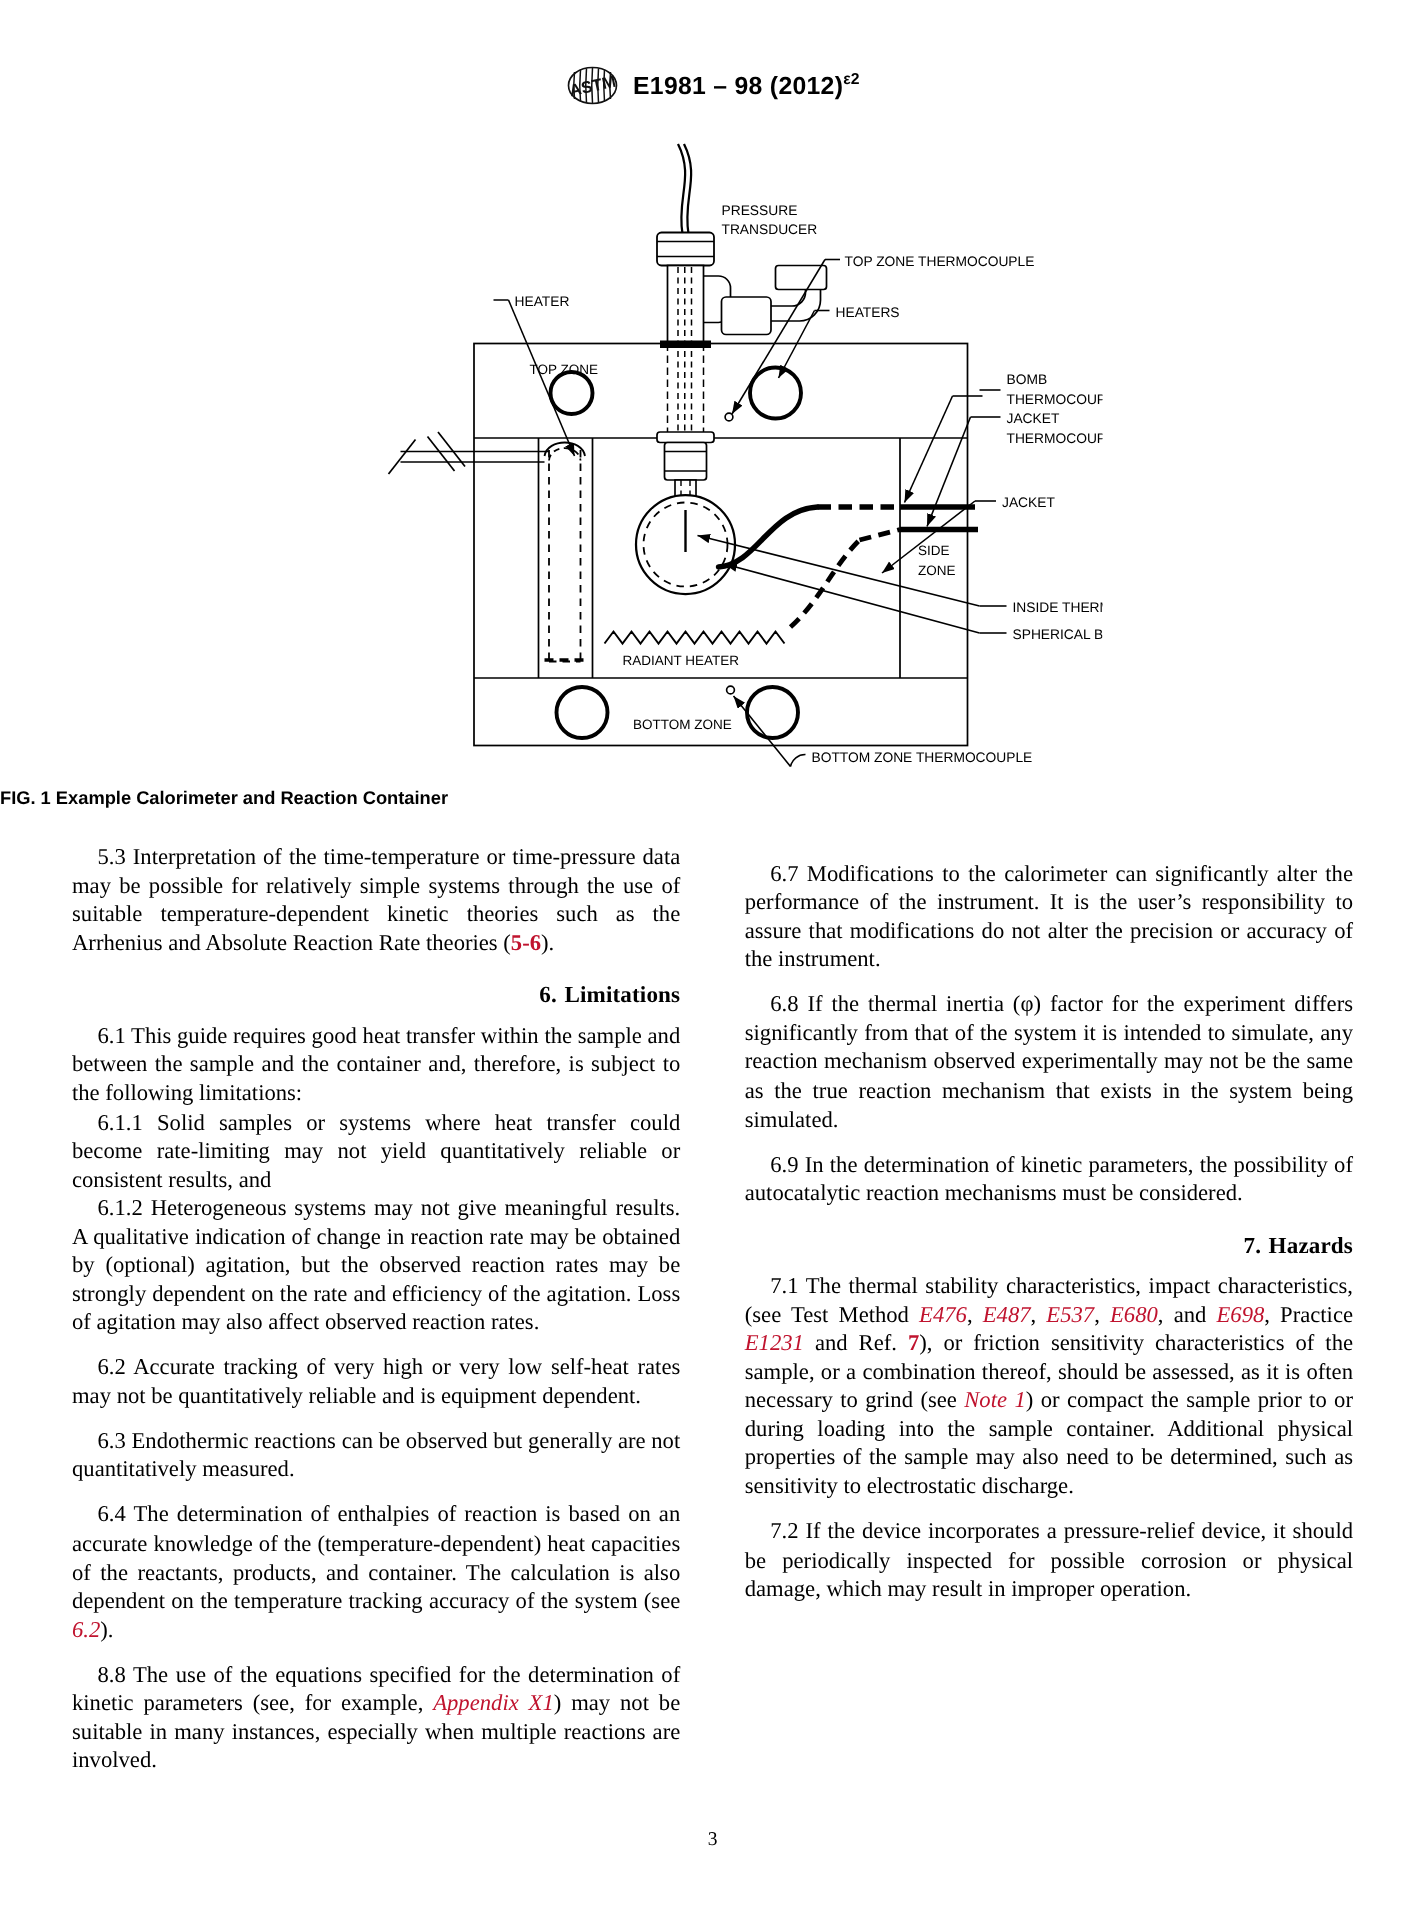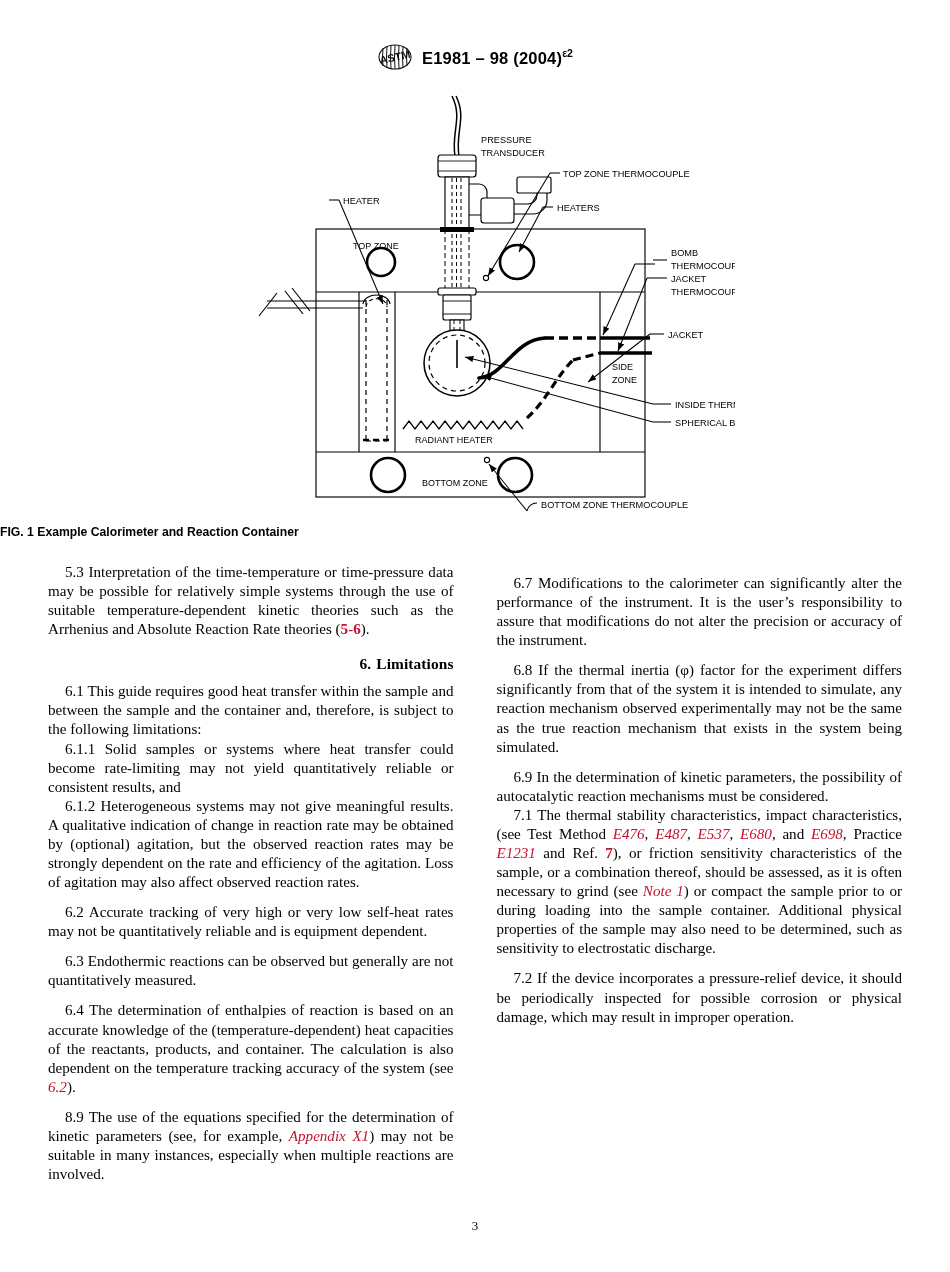--- a/index.html
+++ b/index.html
@@ -154,21 +154,21 @@
         <path d="M14 1.6 Q13 13 14 24.4"></path>
         <path d="M18 1.3 Q17 13 18 24.7"></path>
         <path d="M22 1.6 Q21 13 22 24.4"></path>
         <path d="M26 2.4 Q25 13 26 23.6"></path>
         <path d="M30 4 Q29 13 30 22"></path>
       </g>
       <text x="18" y="17" text-anchor="middle" font-family="Liberation Sans, sans-serif" font-size="11" font-weight="bold" fill="#111" transform="rotate(-12 18 13)">ASTM</text>
     </svg>
   </span>
   <span class="std-designation">
-    <span>E1981 – 98 (2004)</span><span class="eps">ε2</span>
+    <span>E1981 – 98 (2012)</span><span class="eps">ε2</span>
   </span>
 </div>
 
 <div class="figure-wrap">
 <svg width="480" height="430" viewBox="0 0 480 430" xmlns="http://www.w3.org/2000/svg">
   <defs>
     <marker id="arr" markerWidth="9" markerHeight="9" refX="8" refY="3" orient="auto" markerUnits="strokeWidth">
       <path d="M0,0 L8,3 L0,6 z" fill="#000"></path>
     </marker>
   </defs>
@@ -367,30 +367,31 @@
     <h2 class="sec-head"><span class="numdot">6.</span><span>Limitations</span></h2>
 
     <p class="para nogap">6.1  This guide requires good heat transfer within the sample and between the sample and the container and, therefore, is subject to the following limitations:</p>
     <p class="para nogap">6.1.1 Solid samples or systems where heat transfer could become rate-limiting may not yield quantitatively reliable or consistent results, and</p>
     <p class="para nogap">6.1.2 Heterogeneous systems may not give meaningful results. A qualitative indication of change in reaction rate may be obtained by (optional) agitation, but the observed reaction rates may be strongly dependent on the rate and efficiency of the agitation. Loss of agitation may also affect observed reaction rates.</p>
     <p class="para gap">6.2  Accurate tracking of very high or very low self-heat rates may not be quantitatively reliable and is equipment dependent.</p>
     <p class="para gap">6.3  Endothermic reactions can be observed but generally are not quantitatively measured.</p>
 
     <p class="para gap"><span>6.4  The determination of enthalpies of reaction is based on an accurate knowledge of the (temperature-dependent) heat capacities of the reactants, products, and container. The calculation is also dependent on the temperature tracking accuracy of the system (see </span><span class="ref">6.2</span><span>).</span></p>
 
-    <p class="para gap"><span>8.9  The use of the equations specified for the determination of kinetic parameters (see, for example, </span><span class="ref">Appendix X1</span><span>) may not be suitable in many instances, especially when multiple reactions are involved.</span></p>
+    <p class="para gap"><span>8.8  The use of the equations specified for the determination of kinetic parameters (see, for example, </span><span class="ref">Appendix X1</span><span>) may not be suitable in many instances, especially when multiple reactions are involved.</span></p>
 
   </div>
 
   <div class="col">
 
     <p class="para gap">6.7  Modifications to the calorimeter can significantly alter the performance of the instrument. It is the user’s responsibility to assure that modifications do not alter the precision or accuracy of the instrument.</p>
     <p class="para gap">6.8  If the thermal inertia (φ) factor for the experiment differs significantly from that of the system it is intended to simulate, any reaction mechanism observed experimentally may not be the same as the true reaction mechanism that exists in the system being simulated.</p>
     <p class="para gap">6.9  In the determination of kinetic parameters, the possibility of autocatalytic reaction mechanisms must be considered.</p>
 
+    <h2 class="sec-head"><span class="numdot">7.</span><span>Hazards</span></h2>
 
     <p class="para nogap"><span>7.1 The thermal stability characteristics, impact characteristics, (see Test Method </span><span class="ref">E476</span><span>, </span><span class="ref">E487</span><span>, </span><span class="ref">E537</span><span>, </span><span class="ref">E680</span><span>, and </span><span class="ref">E698</span><span>, Practice </span><span class="ref">E1231</span><span> and Ref. </span><span class="refbold">7</span><span>), or friction sensitivity characteristics of the sample, or a combination thereof, should be assessed, as it is often necessary to grind (see </span><span class="ref">Note 1</span><span>) or compact the sample prior to or during loading into the sample container. Additional physical properties of the sample may also need to be determined, such as sensitivity to electrostatic discharge.</span></p>
 
 
     <p class="para gap">7.2 If the device incorporates a pressure-relief device, it should be periodically inspected for possible corrosion or physical damage, which may result in improper operation.</p>
 
   </div>
 </div>
 
 <div class="page-number">3</div>

